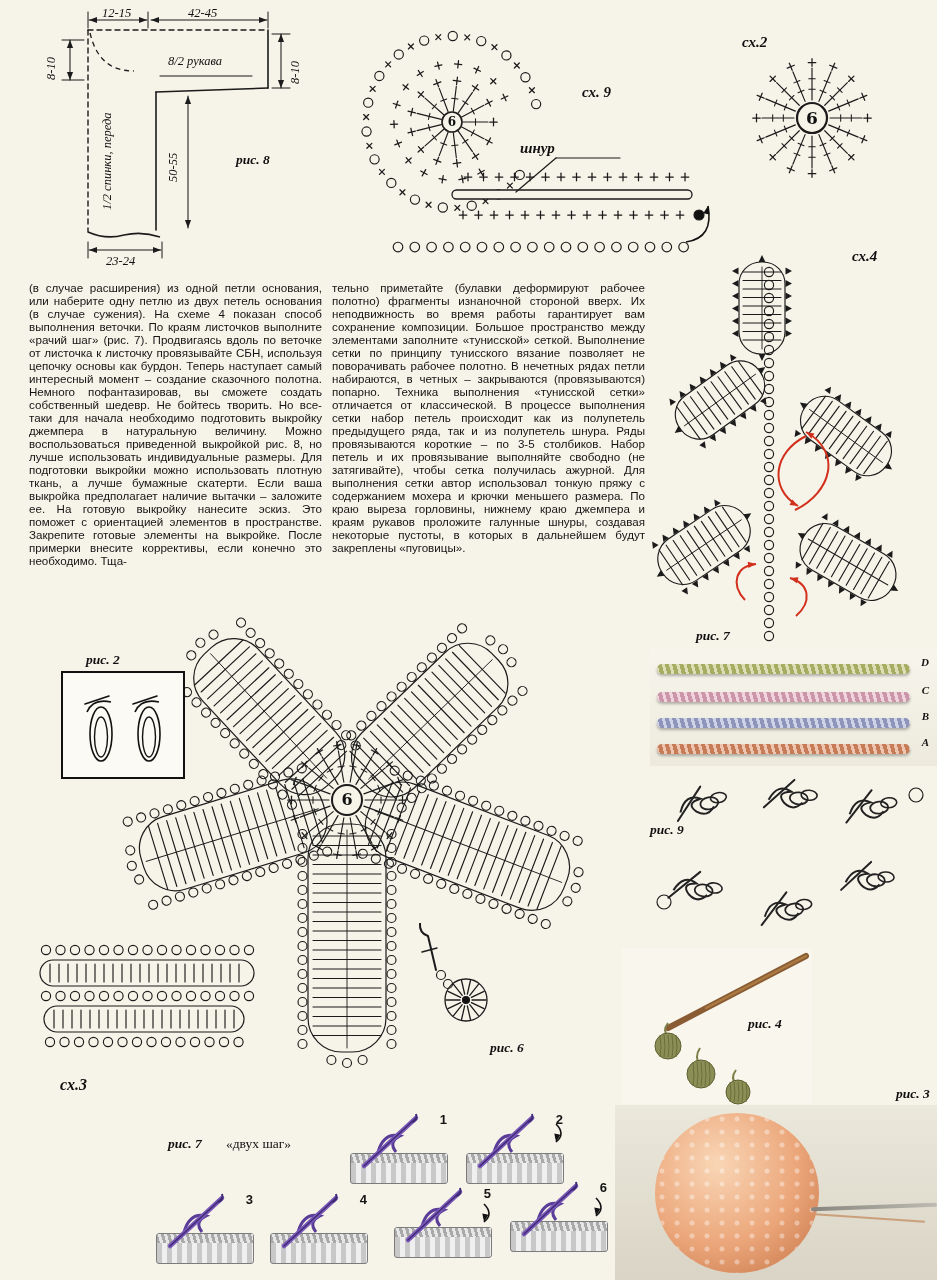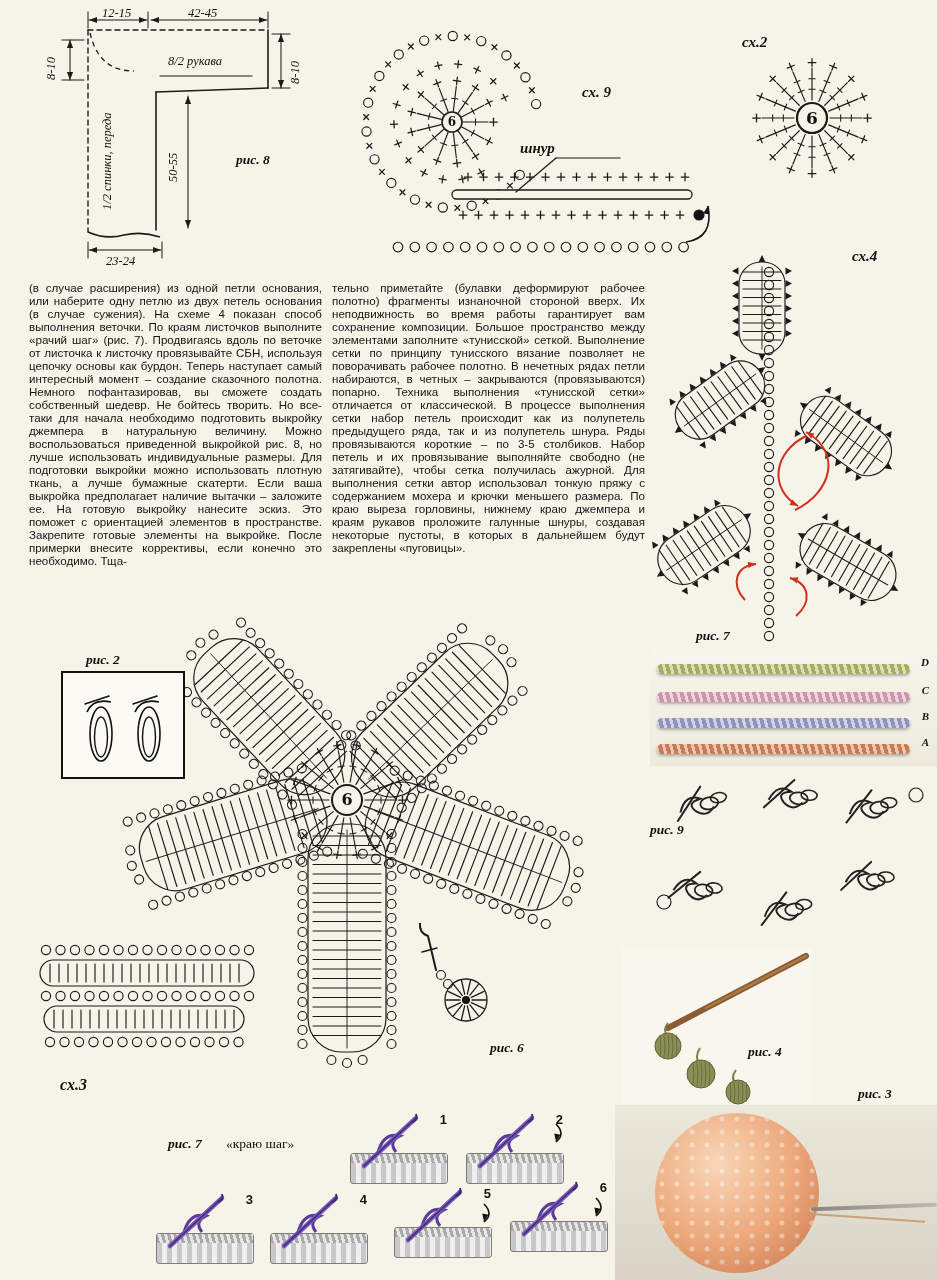--- a/index.html
+++ b/index.html
@@ -1424,20 +1424,20 @@
   <span class="lbl meas rot" style="left:100px;top:210px">1/2 спинки, переда</span>
 
   <span class="lbl schlbl" style="left:582px;top:84px">сх. 9</span>
   <span class="lbl schlbl" style="left:520px;top:140px">шнур</span>
   <span class="lbl schlbl" style="left:742px;top:34px">сх.2</span>
   <span class="lbl schlbl" style="left:852px;top:248px">сх.4</span>
   <span class="lbl schlbl-lg" style="left:60px;top:1076px">сх.3</span>
 
   <span class="lbl figlbl" style="left:86px;top:652px">рис. 2</span>
   <span class="lbl figlbl" style="left:696px;top:628px">рис. 7</span>
-  <span class="lbl figlbl" style="left:858px;top:1086px">рис. 3</span>
-  <span class="lbl figlbl" style="left:748px;top:1044px">рис. 4</span>
+  <span class="lbl figlbl" style="left:896px;top:1086px">рис. 3</span>
+  <span class="lbl figlbl" style="left:748px;top:1016px">рис. 4</span>
   <span class="lbl figlbl" style="left:650px;top:822px">рис. 9</span>
   <span class="lbl figlbl" style="left:490px;top:1040px">рис. 6</span>
   <span class="lbl figlbl" style="left:168px;top:1136px">рис. 7</span>
-  <span class="lbl figtitle" style="left:226px;top:1136px">«краю шаг»</span>
+  <span class="lbl figtitle" style="left:226px;top:1136px">«двух шаг»</span>
 
 </div>
 
 </body></html>

